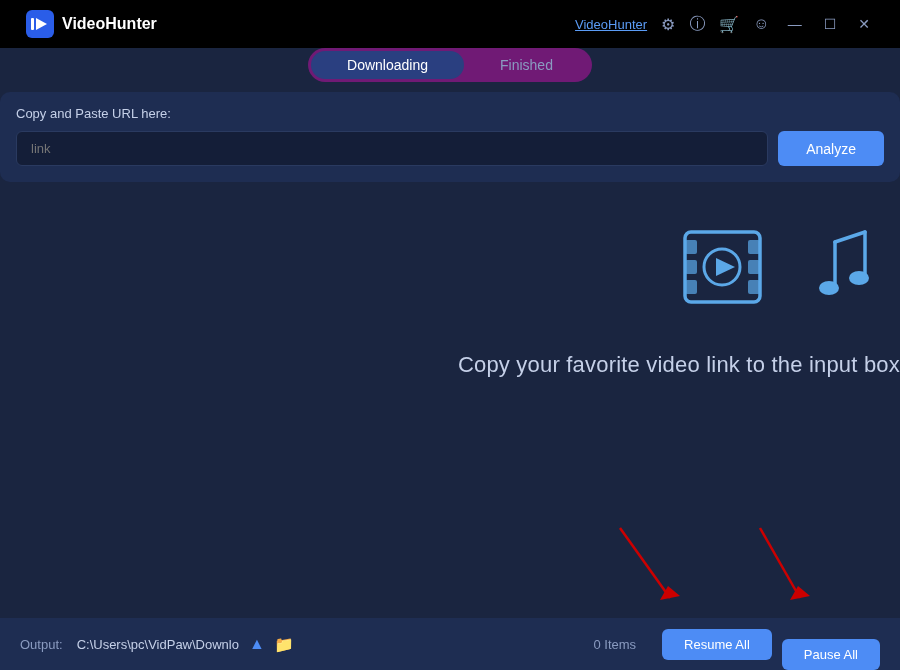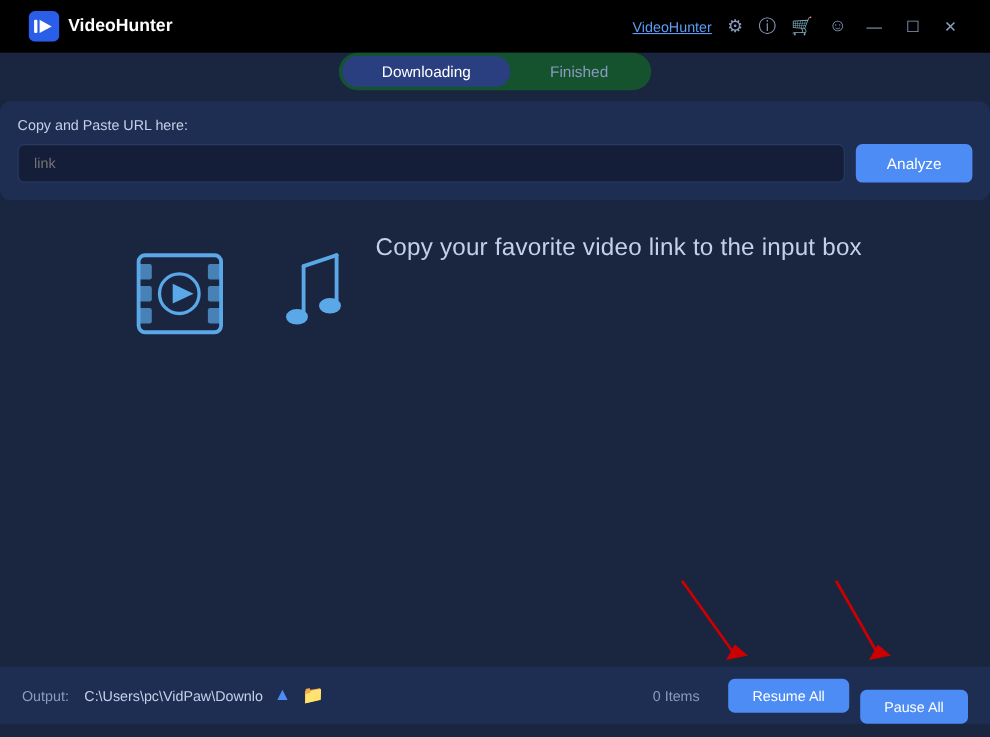--- a/index.html
+++ b/index.html
@@ -63,21 +63,21 @@
     
     .tab-bar {
       display: flex;
       justify-content: center;
       align-items: center;
       padding: 0 0 10px 0;
       background: #1a2540;
     }
     .tab-container {
       display: flex;
-      background: #14532d;
+      background: #701a75;
       border-radius: 20px;
       padding: 3px;
     }
     .tab {
       padding: 6px 36px;
       border-radius: 16px;
       font-size: 14px;
       cursor: pointer;
       color: #8a9bc0;
       user-select: none;
@@ -121,22 +121,22 @@
       border-radius: 6px;
       padding: 9px 28px;
       font-size: 14px;
       font-weight: 500;
       cursor: pointer;
     }
 
     
     .main-content {
       display: flex;
-      flex-direction: row;
-      align-items: flex-start;
+      flex-direction: column;
+      align-items: flex-end;
       justify-content: center;
       flex: 1;
       padding: 30px 0 20px;
     }
 
     
     .media-icons {
       display: flex;
       align-items: center;
       gap: 20px;
@@ -147,21 +147,21 @@
     .empty-state-text {
       font-size: 22px;
       color: #c5d0e8;
       font-weight: 400;
       letter-spacing: 0.2px;
     }
 
     
     .footer {
       position: absolute;
-      bottom: 12px;
+      bottom: 0;
       left: 0;
       right: 0;
       height: 52px;
       background: #1e2d52;
       display: flex;
       align-items: center;
       padding: 0 20px;
       gap: 10px;
     }
     .output-label {

